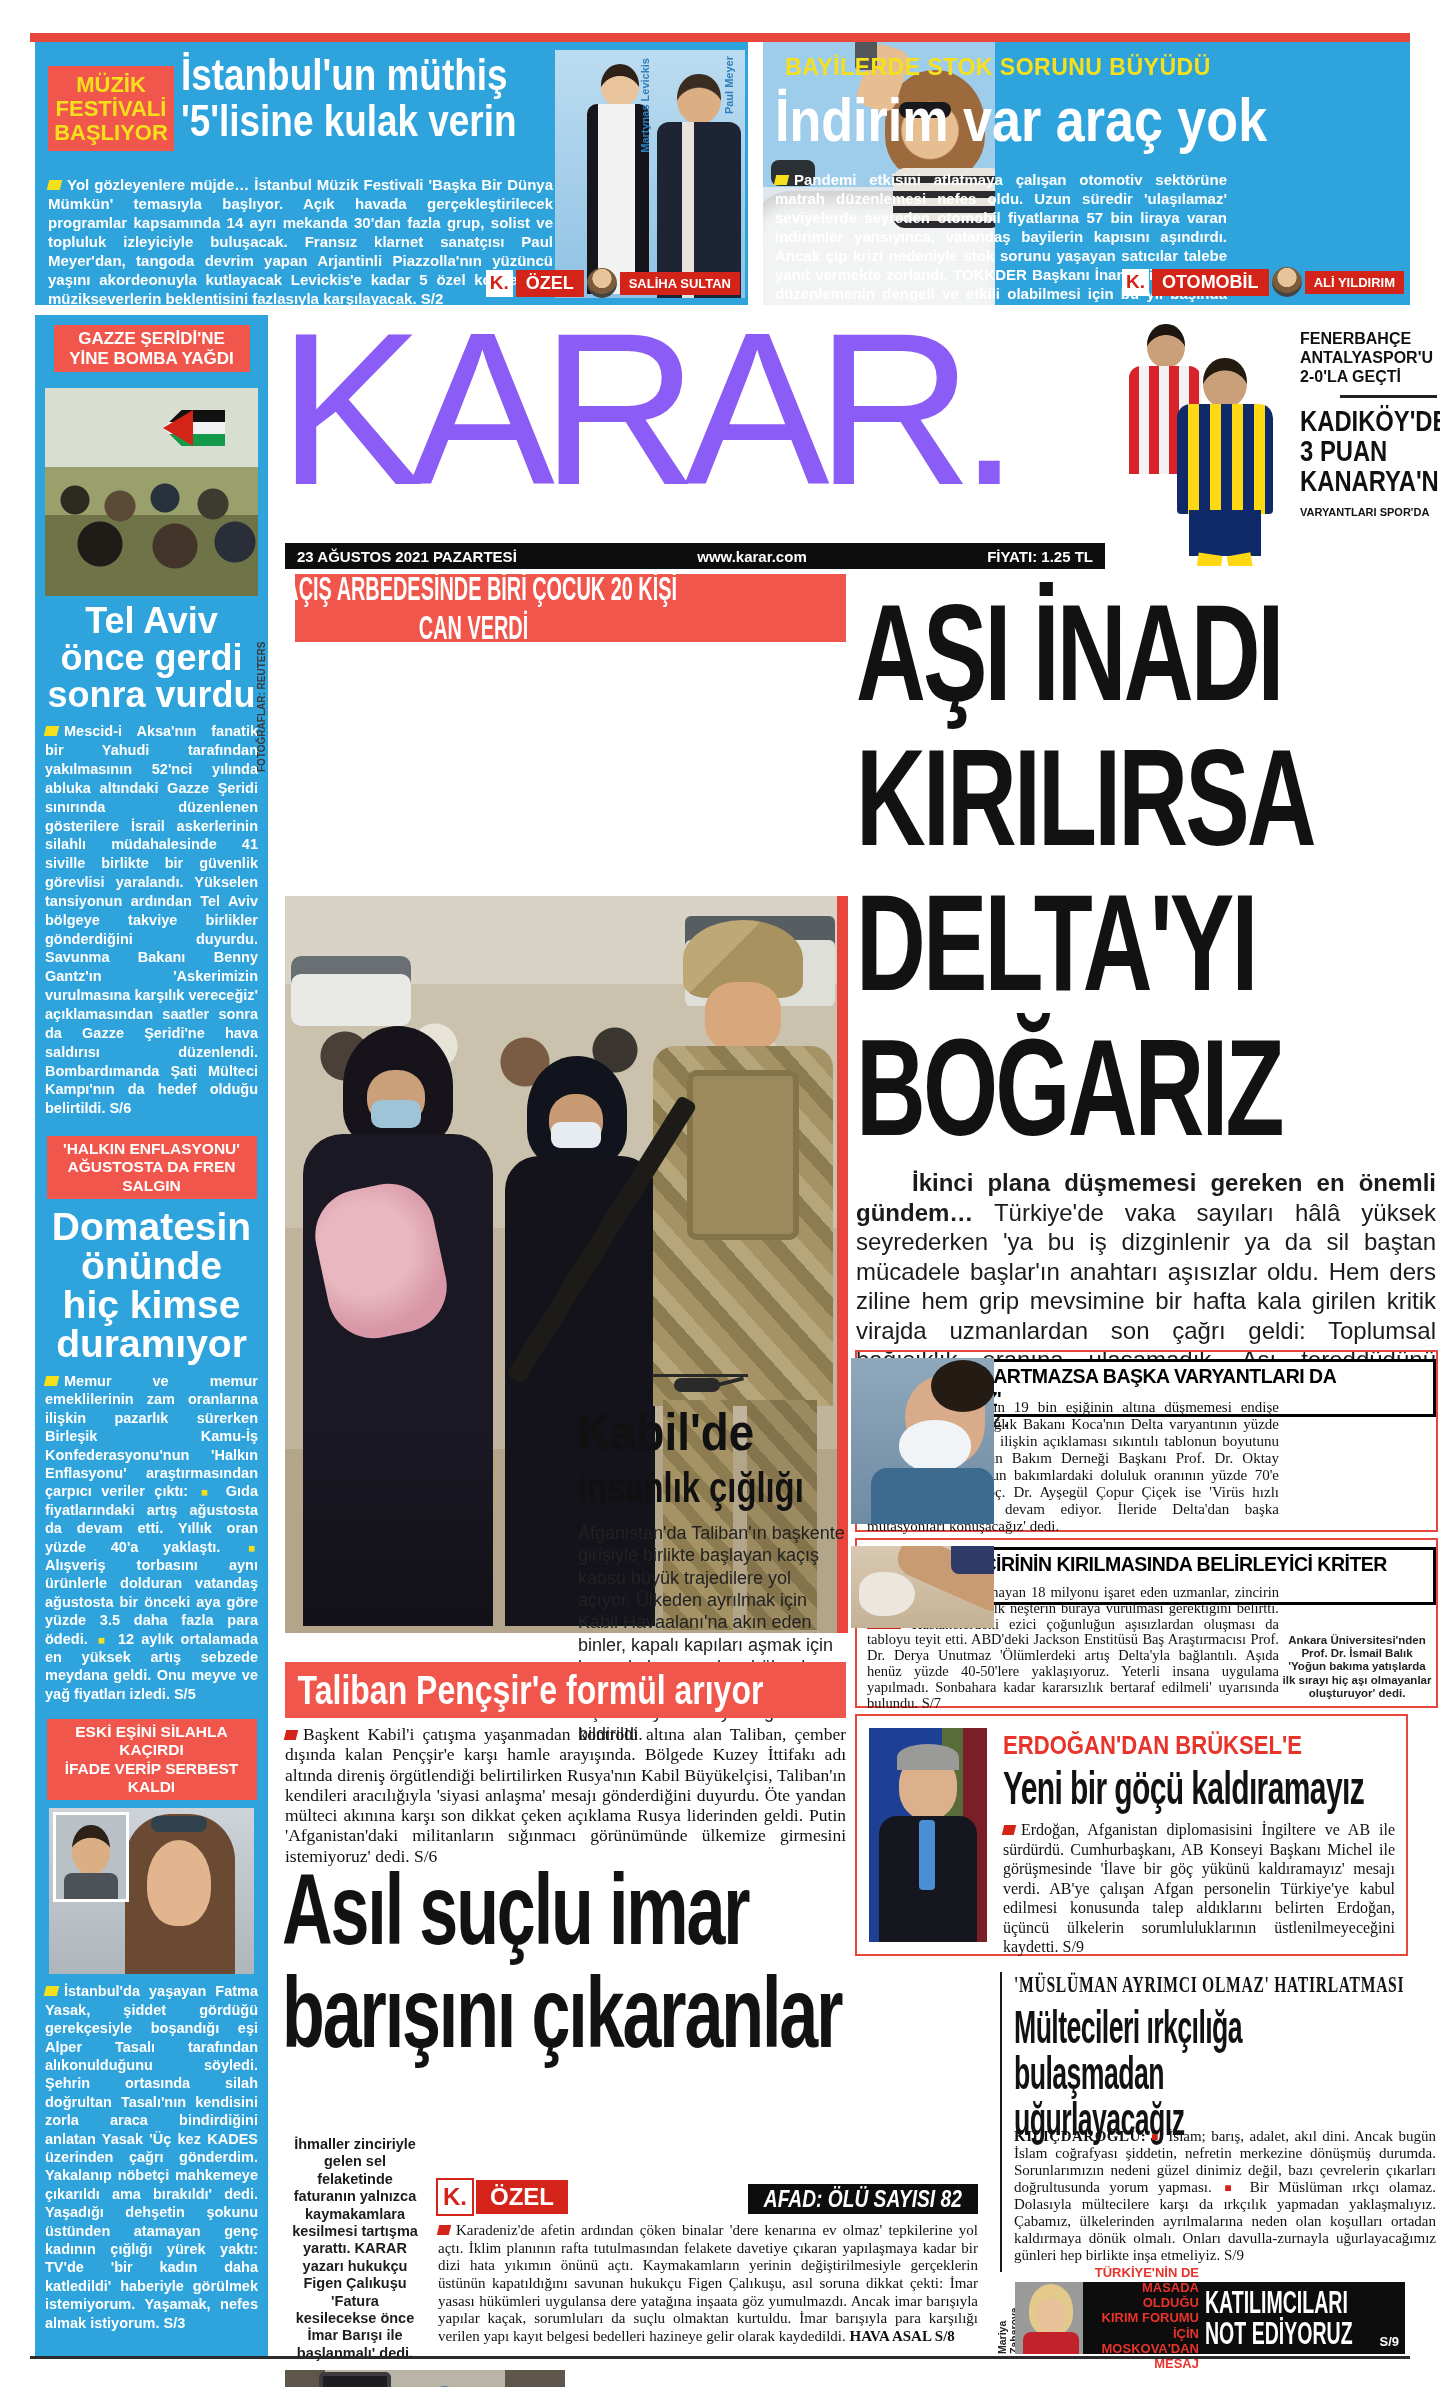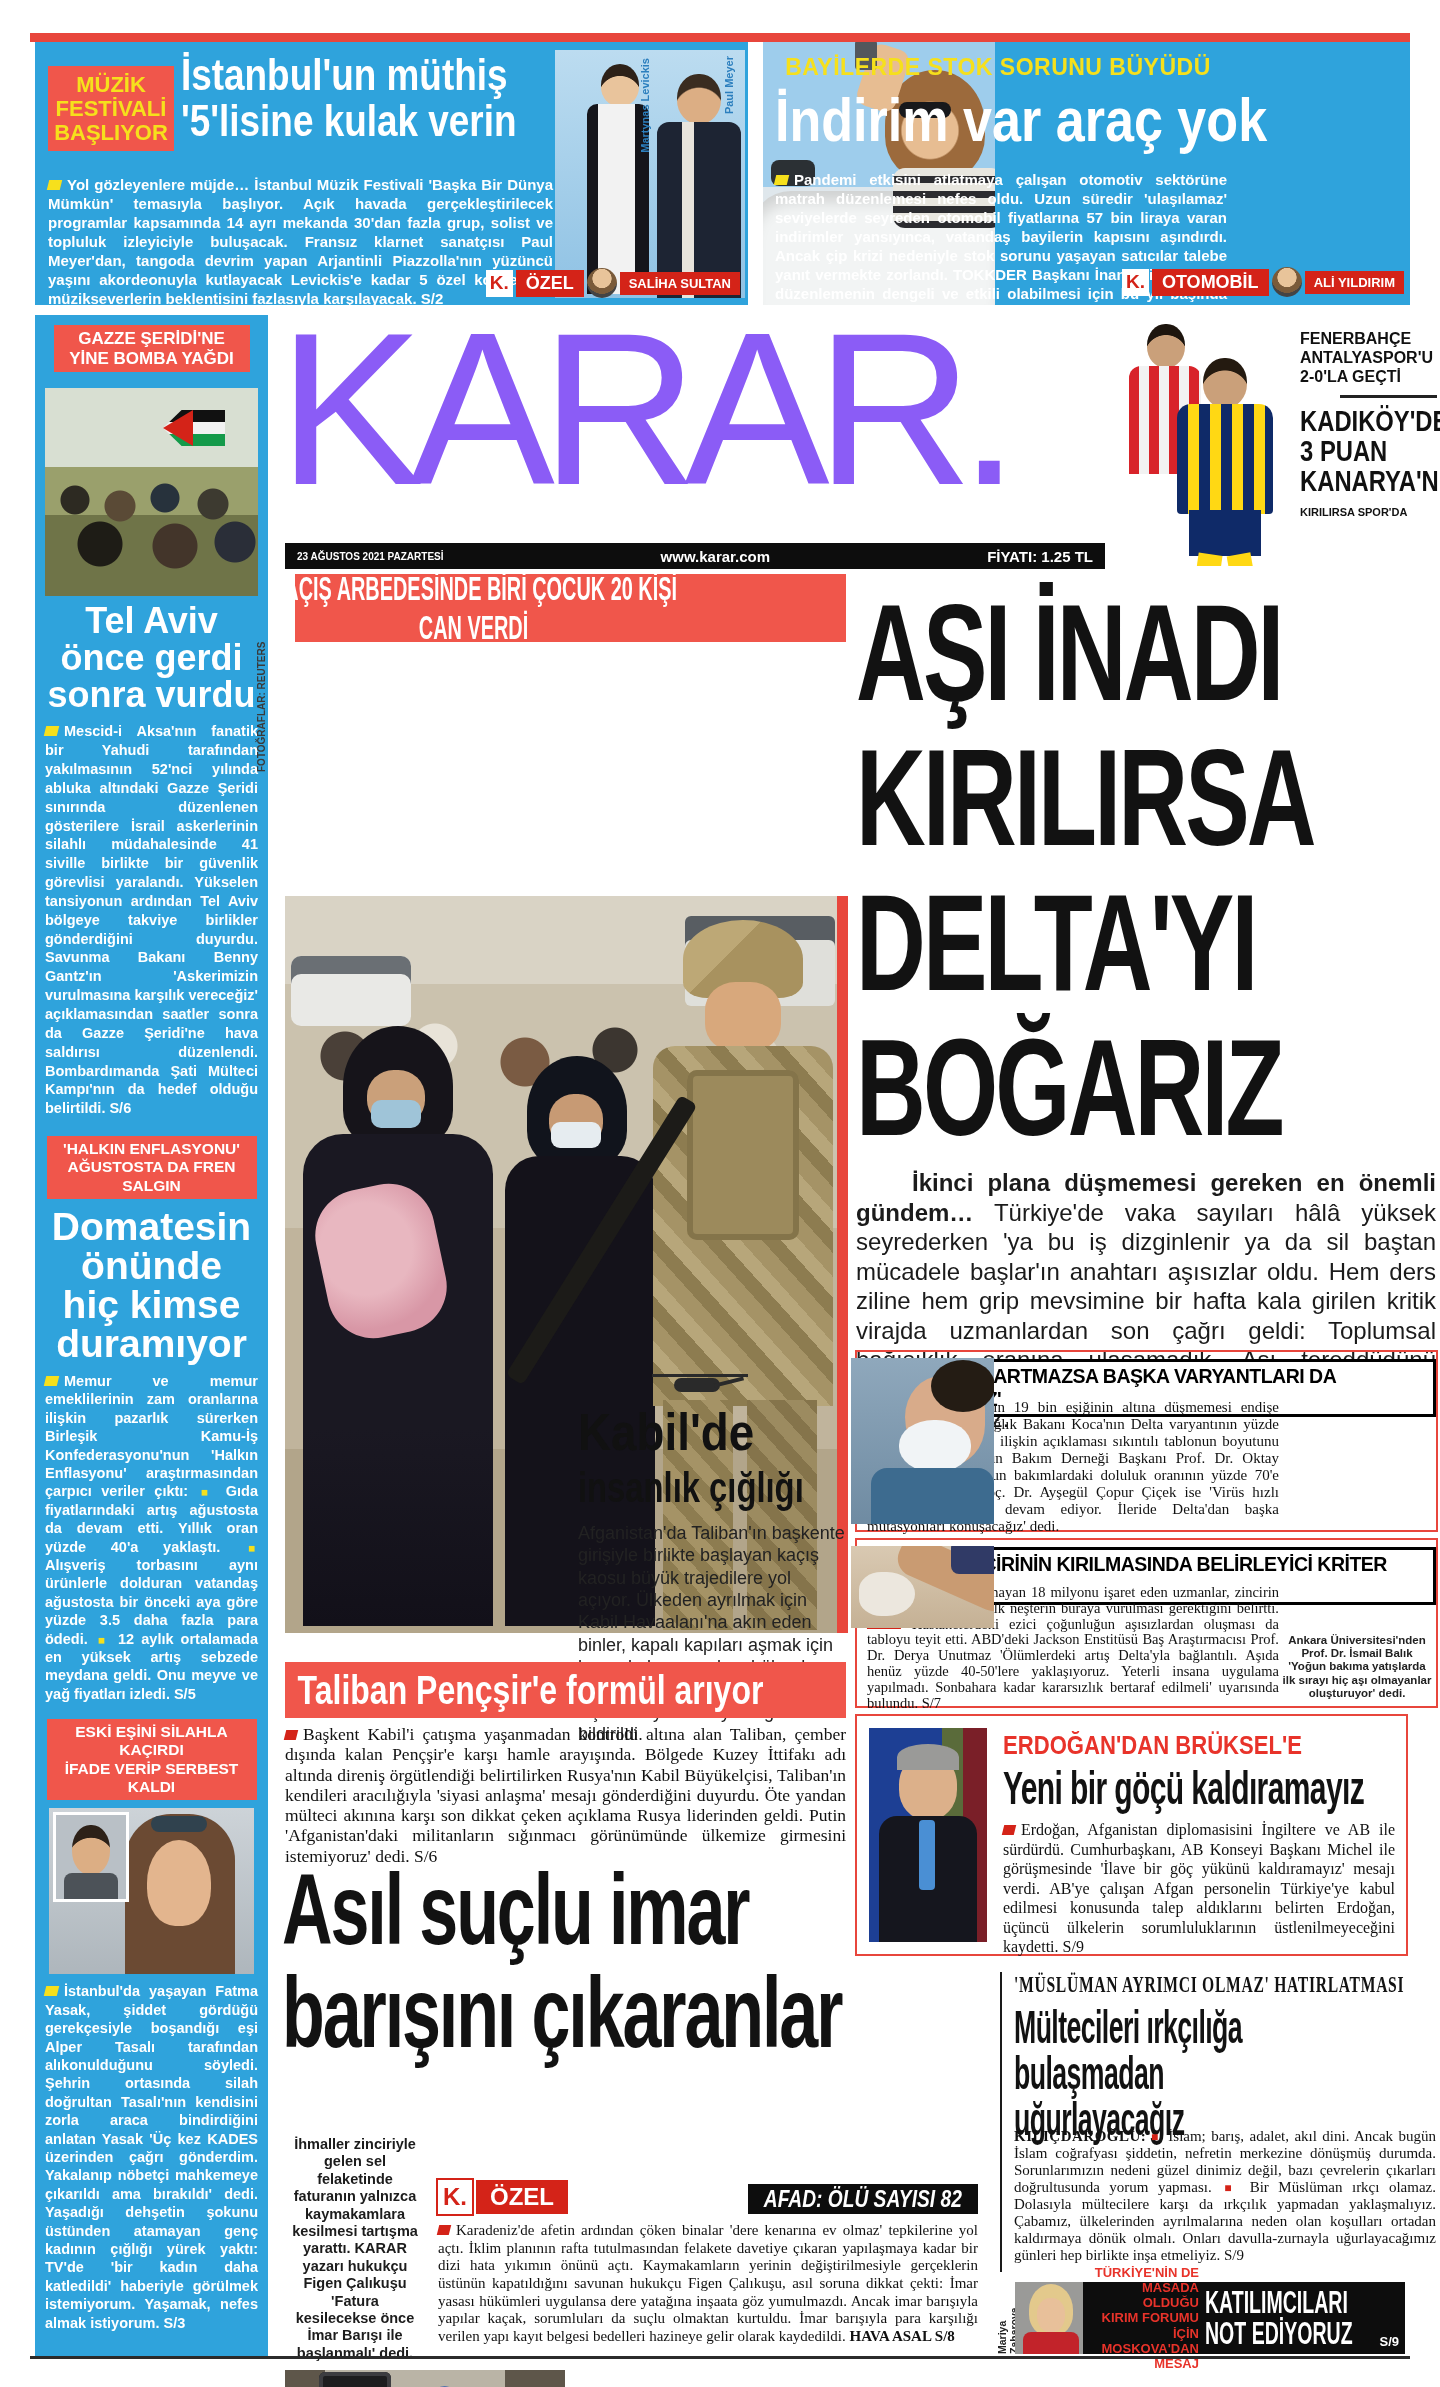--- a/index.html
+++ b/index.html
@@ -151,25 +151,25 @@
   <div class="abs" style="left:1300px;top:330px;width:137px;color:#111;">
     <div class="pre bd" style="font-size:16px;line-height:1.18;">FENERBAHÇE
 ANTALYASPOR'U
 2-0'LA GEÇTİ</div>
     <div style="margin:8px 0 8px 40px;height:3px;background:#222;"></div>
     <div class="bd">
       <span class="sqr pre" style="font-size:29px;line-height:1.04;transform:scaleX(.82);width:167px;margin-left:-30px;">KADIKÖY'DE
 3 PUAN
 KANARYA'NIN</span>
     </div>
-    <div class="bd" style="margin-top:10px;font-size:11px;">KIRILIRSA SPOR'DA</div>
+    <div class="bd" style="margin-top:10px;font-size:11px;">VARYANTLARI SPOR'DA</div>
   </div>
 
   <div class="abs" style="left:285px;top:543px;width:820px;height:26px;background:#0d0d0d;display:flex;align-items:center;justify-content:space-between;padding:0 12px;box-sizing:border-box;">
-    <span class="bd wt" style="font-size:10px;">23 AĞUSTOS 2021 PAZARTESİ</span>
+    <span class="bd wt" style="font-size:15px;">23 AĞUSTOS 2021 PAZARTESİ</span>
     <span class="bd wt" style="font-size:15px;">www.karar.com</span>
     <span class="bd wt" style="font-size:15px;">FİYATI: 1.25 TL</span>
   </div>
 
   <div class="abs redbg" style="left:295px;top:574px;width:551px;height:68px;display:flex;align-items:center;overflow:hidden;">
     <span class="sqc ctr bd wt" style="width:940px;margin-left:-194px;font-size:34px;transform:scaleX(.585);transform-origin:50% 50%;">KAÇIŞ ARBEDESİNDE BİRİ ÇOCUK 20 KİŞİ CAN VERDİ</span>
   </div>
   <div class="abs vtxt" style="left:256px;top:622px;height:150px;font-size:10px;">FOTOĞRAFLAR: REUTERS</div>
 
   <div class="abs ph" style="left:285px;top:648px;width:563px;height:737px;background:linear-gradient(180deg,#d9d3c5 0 12%,#cbc2ae 12% 45%,#c0b49c 45% 75%,#b2a58a 75%);">

